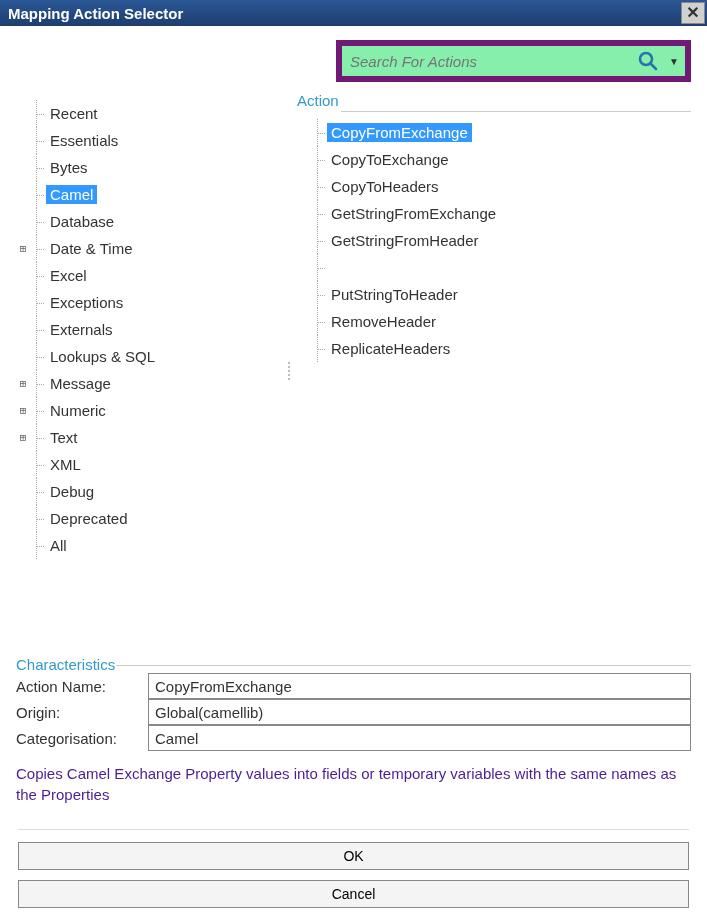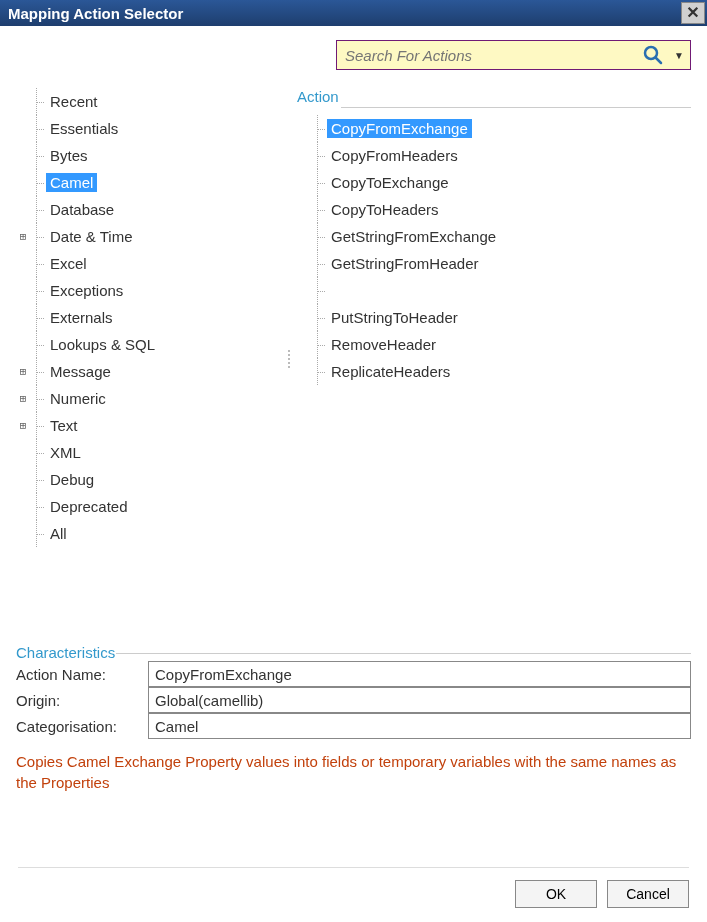--- a/index.html
+++ b/index.html
@@ -42,25 +42,25 @@
       color: #333;
       line-height: 1;
     }
     .search-row {
       padding: 14px 16px 10px 16px;
       display: flex;
       justify-content: flex-end;
     }
     .search-box {
       width: 355px;
-      height: 30px;
-      border: 1px solid #701a75;
-      display: flex;
-      align-items: center;
-      background: #fef9c3;
+      height: 42px;
+      border: 6px solid #701a75;
+      display: flex;
+      align-items: center;
+      background: #86efac;
     }
     .search-input {
       flex: 1;
       border: none;
       outline: none;
       padding: 4px 8px;
       font-style: italic;
       color: #777;
       font-size: 15px;
       background: transparent;
@@ -82,21 +82,20 @@
     .panel {
       display: flex;
       flex-direction: column;
     }
     .panel-left {
       width: 270px;
     }
     .panel-right {
       flex: 1;
       margin-left: 6px;
-      margin-top: 8px;
     }
     .panel-header {
       color: #3399cc;
       font-size: 15px;
       padding-bottom: 2px;
       position: relative;
     }
     .panel-header::after {
       content: "";
       position: absolute;
@@ -203,32 +202,33 @@
       padding: 3px 6px;
       font-size: 15px;
       background: #fff;
       color: #333;
       height: 26px;
     }
     .description {
       margin: 12px 16px 8px 16px;
       font-size: 15px;
       line-height: 1.4;
-      color: #c2410c;
+      color: #4c1d95;
     }
     .button-row {
       position: absolute;
       bottom: 14px;
       right: 18px;
       display: flex;
       gap: 10px;
       border-top: 1px solid #ddd;
       padding-top: 12px;
       left: 18px;
       justify-content: flex-end;
+      flex-direction: column;
     }
     .btn {
       min-width: 82px;
       height: 28px;
       border: 1px solid #888;
       background: #f4f4f4;
       font-size: 14px;
       cursor: pointer;
       padding: 0 14px;
     }
@@ -357,25 +357,20 @@
     <div class="panel-header">Action</div>
     <div class="tree" id="action-tree">
         <div class="tree-item selected">
           <span class="expander"></span>
           <span class="connector"></span>
           <span class="label">CopyFromExchange</span>
         </div>
         <div class="tree-item">
           <span class="expander"></span>
           <span class="connector"></span>
-          <span class="label">CopyFromHeaders</span>
-        </div>
-        <div class="tree-item">
-          <span class="expander"></span>
-          <span class="connector"></span>
           <span class="label">CopyToExchange</span>
         </div>
         <div class="tree-item">
           <span class="expander"></span>
           <span class="connector"></span>
           <span class="label">CopyToHeaders</span>
         </div>
         <div class="tree-item">
           <span class="expander"></span>
           <span class="connector"></span>

